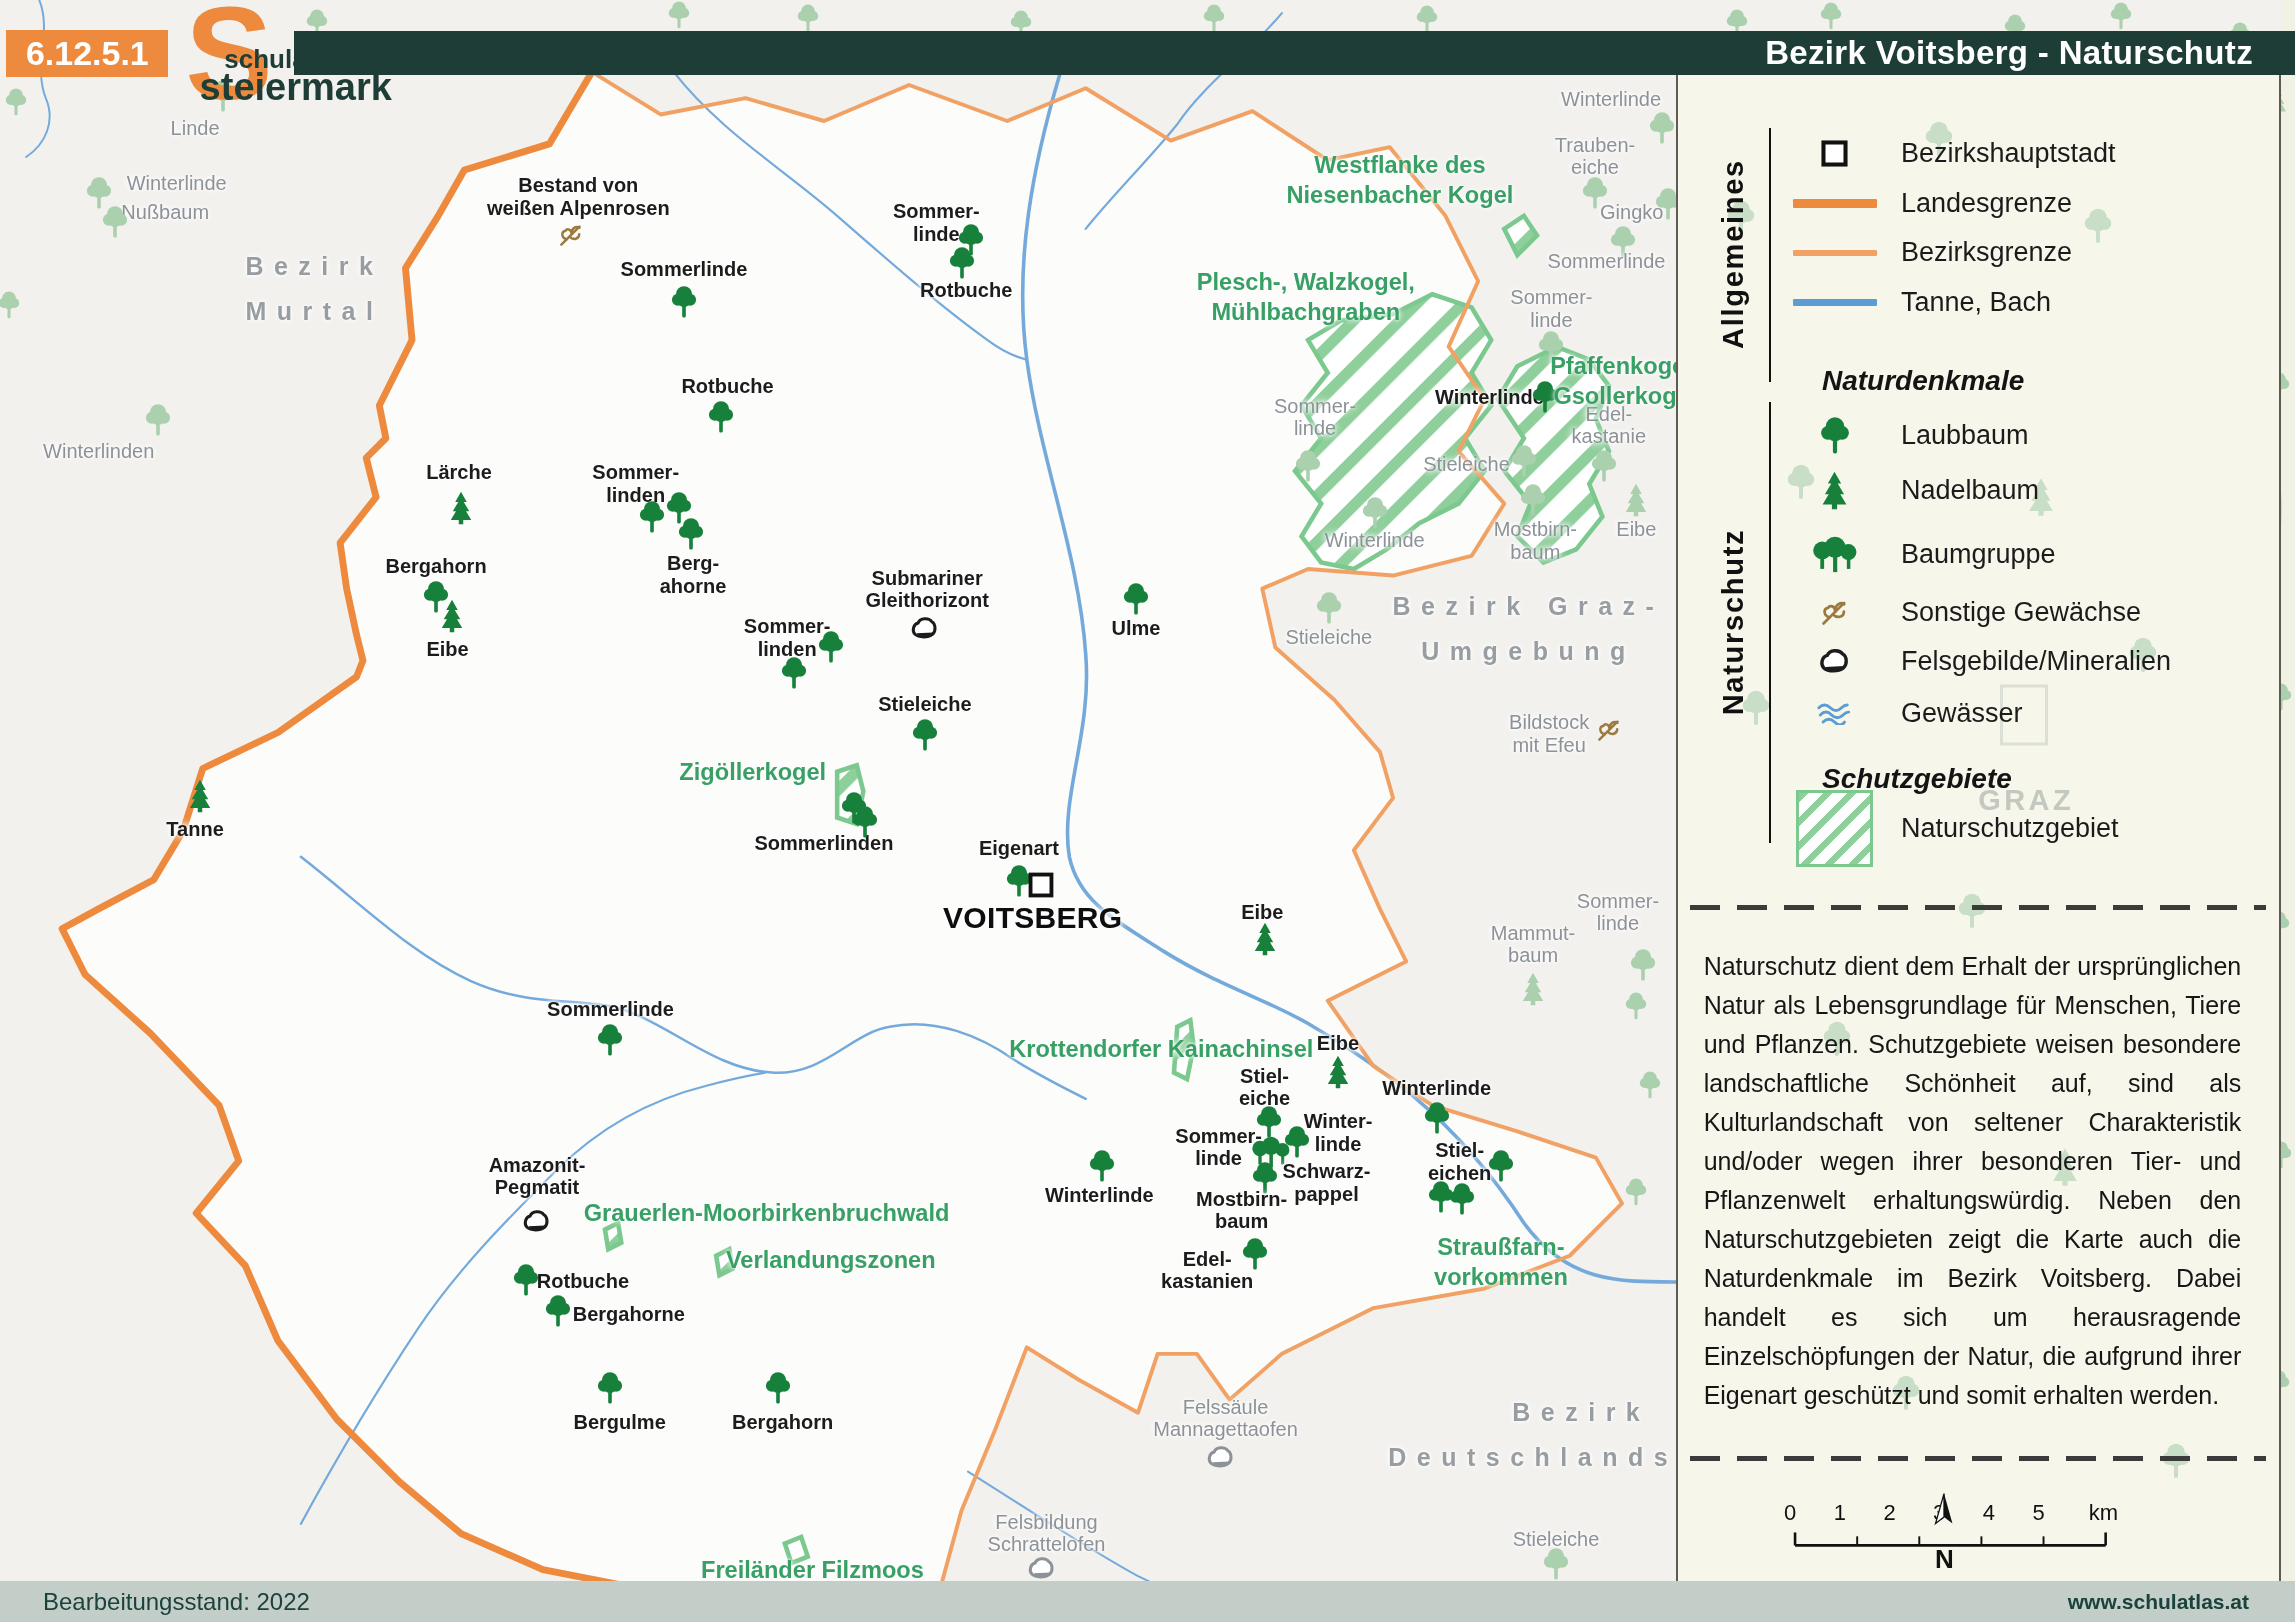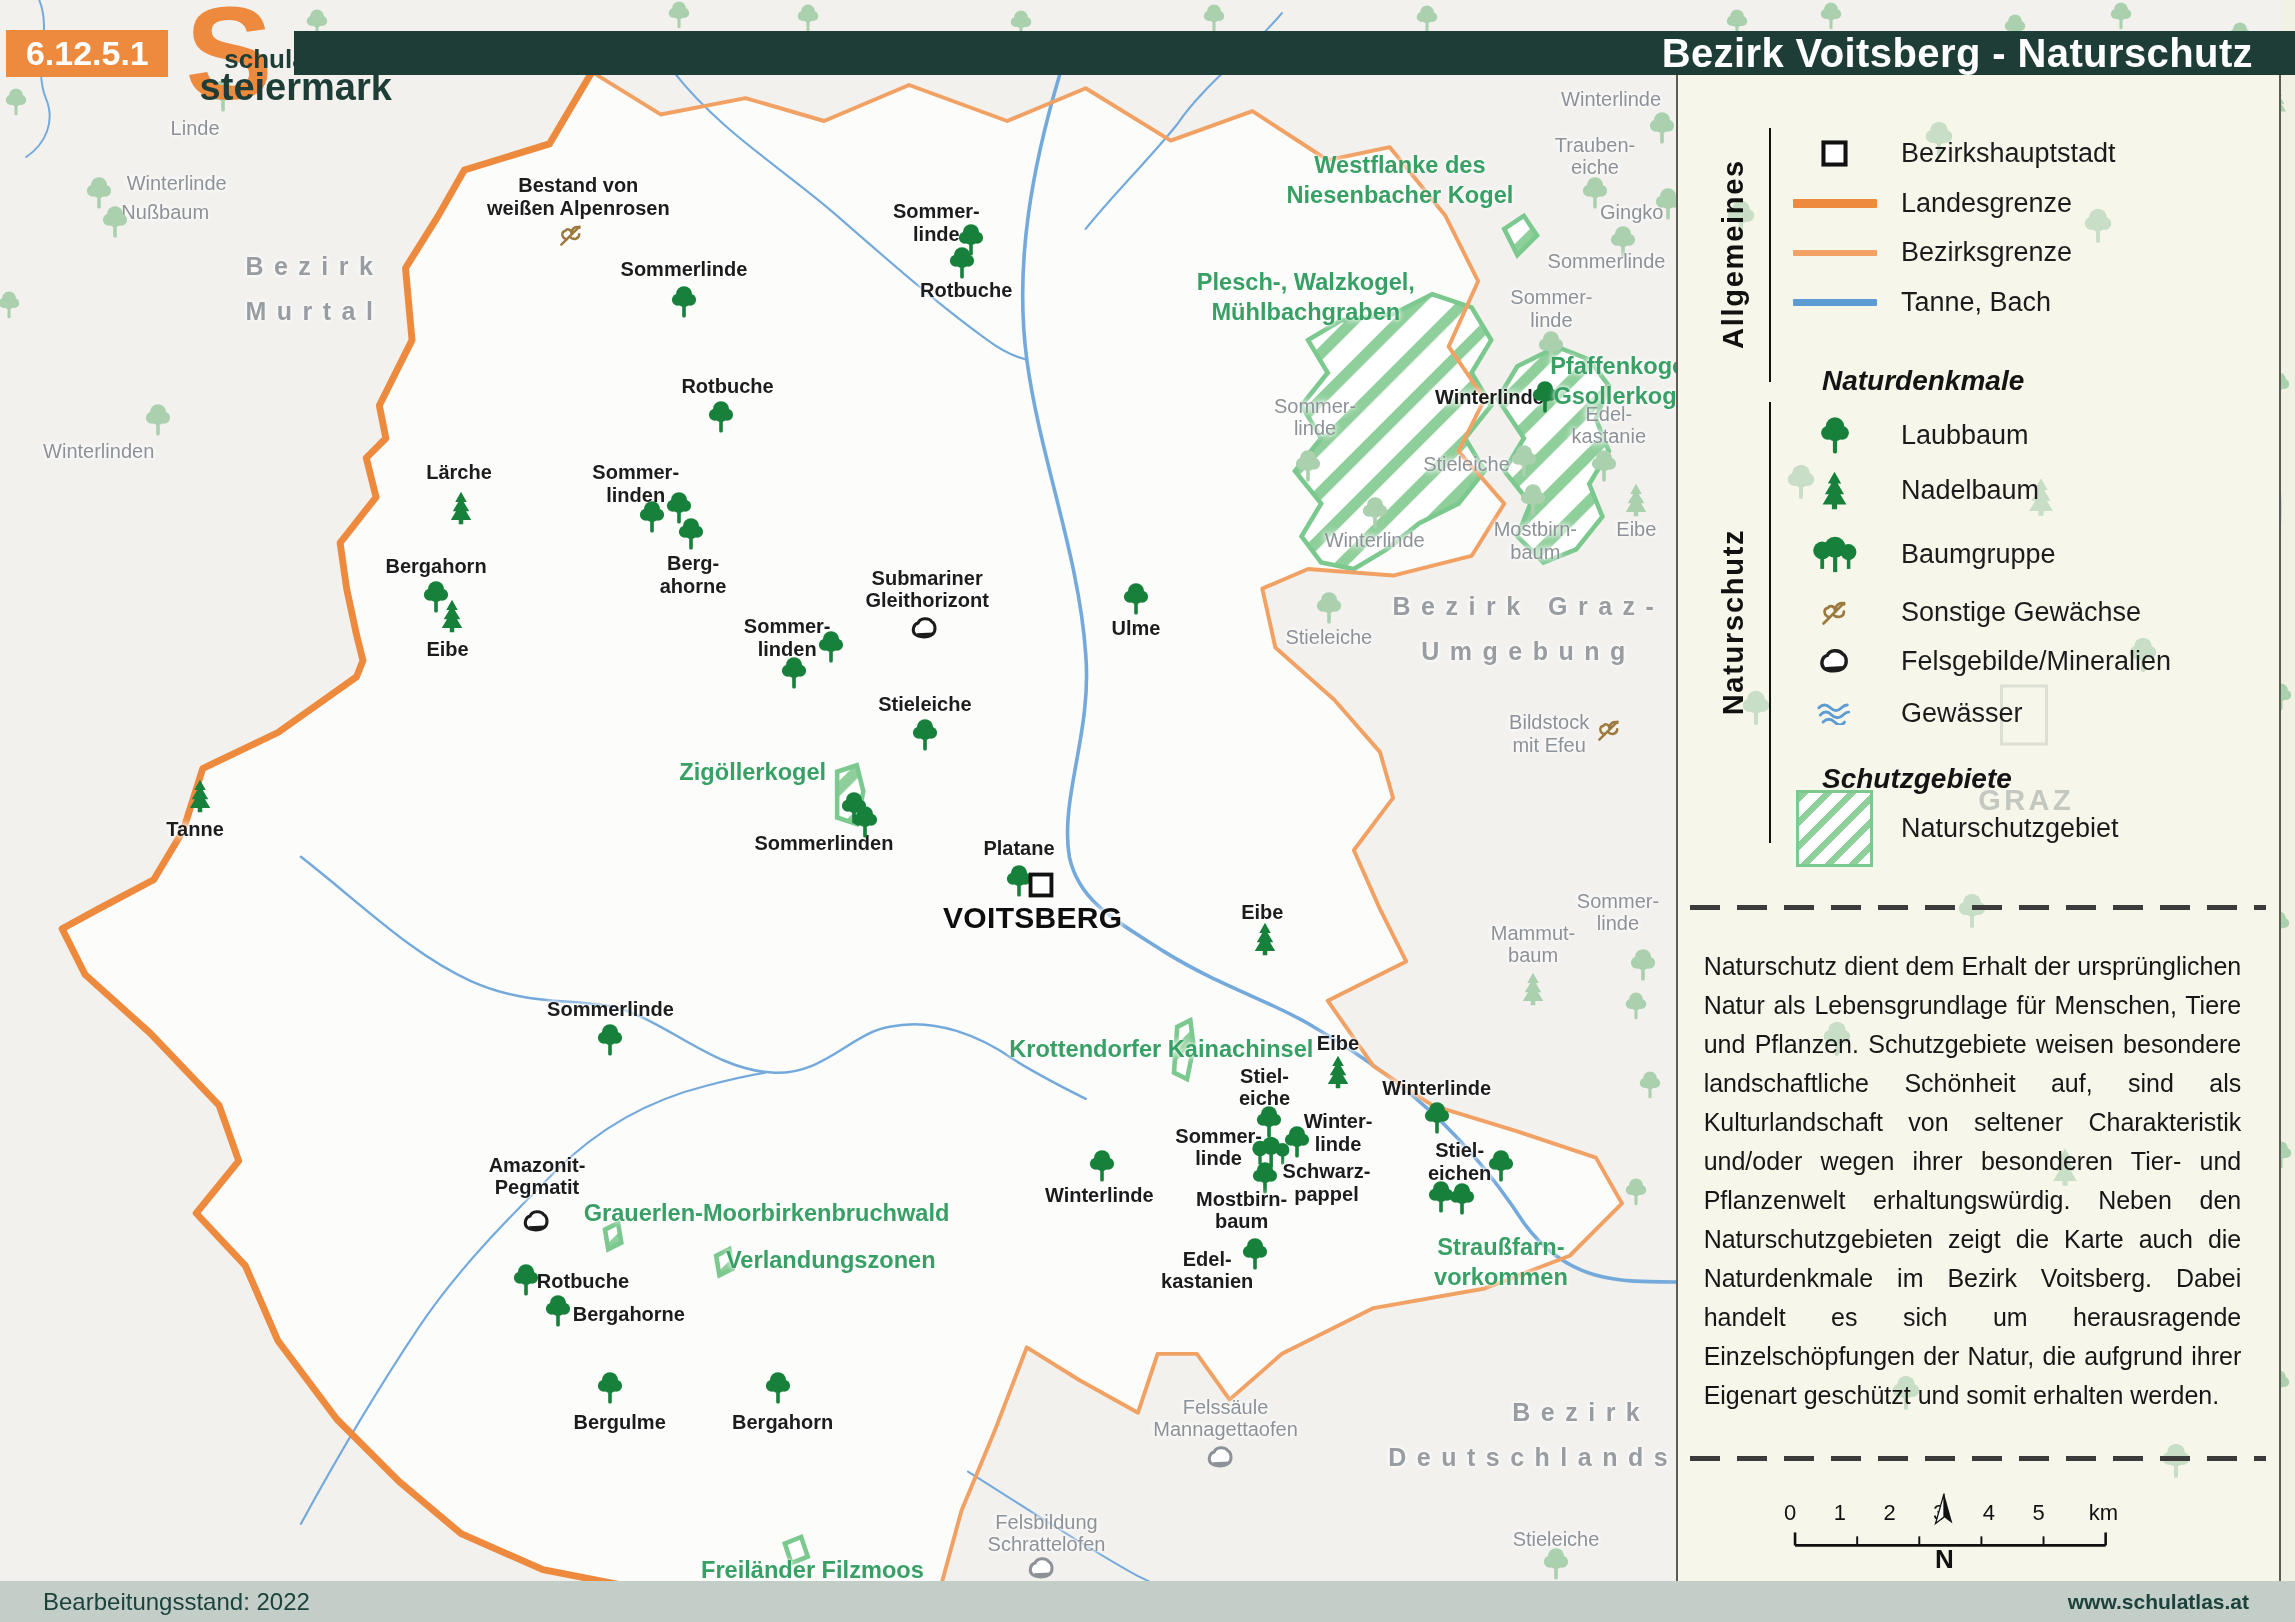--- a/index.html
+++ b/index.html
@@ -23,21 +23,21 @@
   .micon{position:absolute;transform:translate(-50%,-50%);}
   .micon svg{display:block;}
   .ghost{opacity:.20;}
   .ghost-text{position:absolute;transform:translate(-50%,-50%);font-size:29px;font-weight:700;
               color:#9aa39e;letter-spacing:.12em;opacity:.55;}
   .ghost-square{position:absolute;transform:translate(-50%,-50%);width:42px;height:55px;
                 border:3.3px solid #b9c4bd;opacity:.45;}
   
   .titlebar{position:absolute;left:12.8%;top:1.92%;right:0;height:2.72%;background:#1e3d36;
             display:flex;align-items:center;justify-content:flex-end;padding-right:42px;box-sizing:border-box;}
-  .titlebar span{color:#fff;font-size:40px;font-weight:700;letter-spacing:.01em;}
+  .titlebar span{color:#fff;font-size:33px;font-weight:700;letter-spacing:.01em;}
   .badge{position:absolute;left:0.28%;top:1.88%;width:7.05%;height:2.85%;background:#ee8a3e;
          display:flex;align-items:center;justify-content:center;}
   .badge span{color:#fff;font-size:34px;font-weight:700;text-align:right;}
   .logo{position:absolute;left:7.9%;top:0.4%;width:5.2%;height:5.8%;}
   .logo-s{position:absolute;left:3.9px;top:-18.3px;font-size:131px;font-weight:800;color:#ee8a3e;line-height:1;}
   .logo-t1{position:absolute;left:43px;top:38px;font-size:26px;font-weight:700;color:#1e3d36;}
   .logo-t2{position:absolute;left:18.3px;top:60px;font-size:38px;font-weight:700;color:#1e3d36;}
   .footer{position:absolute;left:0;bottom:0;width:100%;height:2.5%;background:#c4cec9;
           display:flex;align-items:center;justify-content:space-between;
           padding:0 46px 0 43px;box-sizing:border-box;}
@@ -307,21 +307,21 @@
       </span>
       <span class="micon" style="left:37.7%;top:50.7%;">
         <svg width="26" height="34" viewBox="0 0 20 26">
           <circle cx="10" cy="7" r="6.2" fill="#17813c"></circle>
           <circle cx="5.3" cy="11.2" r="4.6" fill="#17813c"></circle>
           <circle cx="14.7" cy="11.2" r="4.6" fill="#17813c"></circle>
           <circle cx="10" cy="11.5" r="5.4" fill="#17813c"></circle>
           <rect x="8.6" y="13" width="2.8" height="12" rx="1.2" fill="#17813c"></rect>
         </svg>
       </span>
-      <div class="mlabel " style="left:44.4%;top:52.3%;">Platane</div>
+      <div class="mlabel " style="left:44.4%;top:52.3%;">Eigenart</div>
       <span class="micon" style="left:44.4%;top:54.3%;">
         <svg width="26" height="34" viewBox="0 0 20 26">
           <circle cx="10" cy="7" r="6.2" fill="#17813c"></circle>
           <circle cx="5.3" cy="11.2" r="4.6" fill="#17813c"></circle>
           <circle cx="14.7" cy="11.2" r="4.6" fill="#17813c"></circle>
           <circle cx="10" cy="11.5" r="5.4" fill="#17813c"></circle>
           <rect x="8.6" y="13" width="2.8" height="12" rx="1.2" fill="#17813c"></rect>
         </svg>
       </span>
       <div class="mlabel " style="left:55%;top:56.2%;">Eibe</div>

